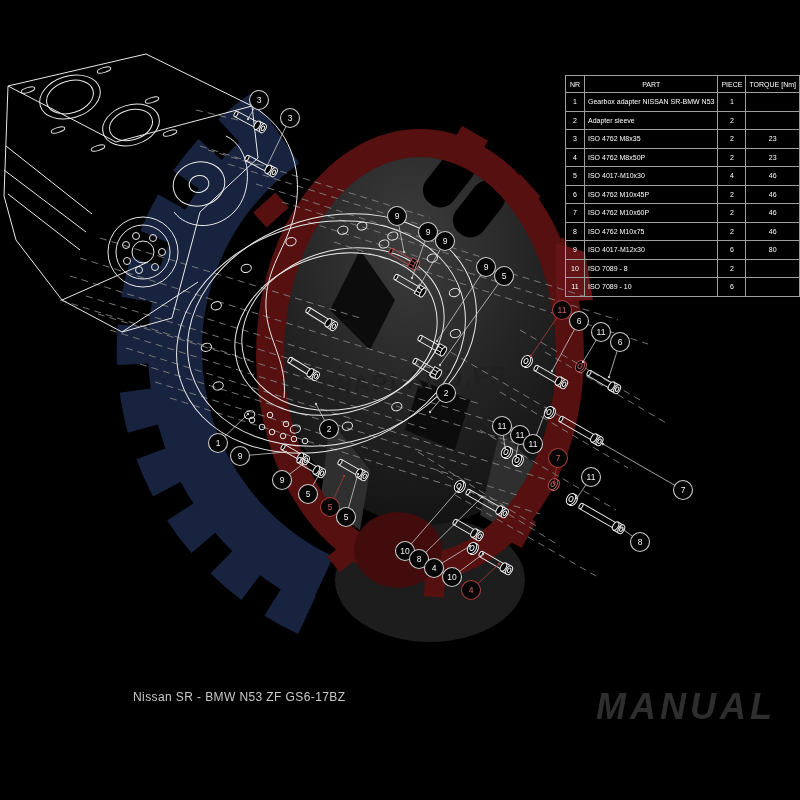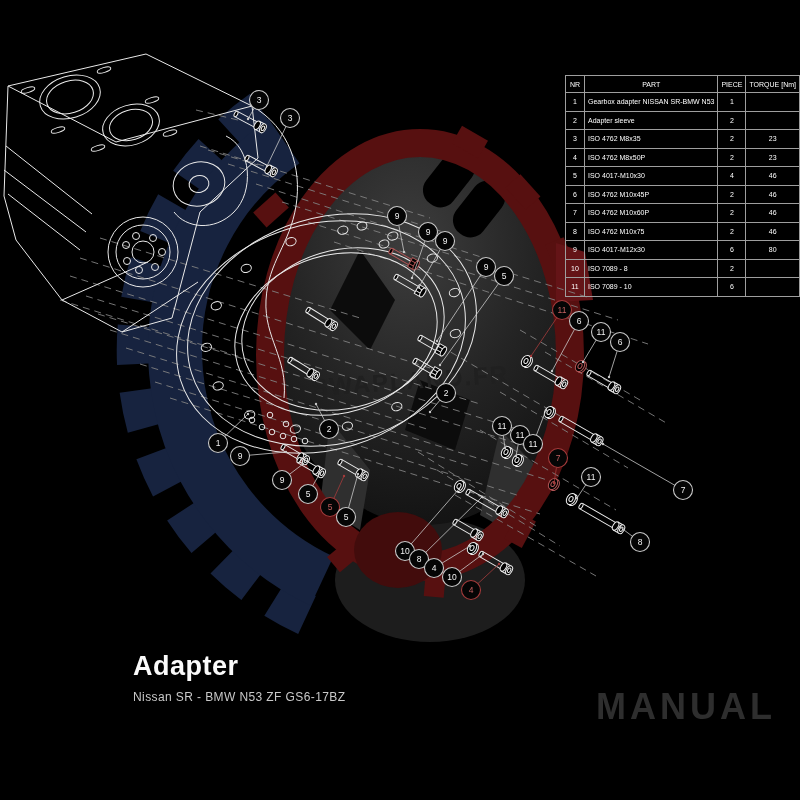--- a/index.html
+++ b/index.html
@@ -14,21 +14,21 @@
     height:17.5px;line-height:1;white-space:nowrap;font-weight:normal;}
   table.parts th{height:16px;}
   table.parts td.l{text-align:left;}
   col.c-nr{width:24px;}col.c-part{width:122px;}col.c-piece{width:28px;}col.c-torque{width:52px;}
   
   #footer-title{position:absolute;left:133px;top:651px;color:#fafafa;font-size:27px;
     font-weight:bold;letter-spacing:.5px;}
   #footer-subtitle{position:absolute;left:133px;top:690px;color:#c9c9c9;font-size:12px;
     letter-spacing:.4px;}
   #manual-watermark{position:absolute;left:596px;top:686px;color:#2e2e2e;font-size:36px;
-    font-weight:600;letter-spacing:4px;}
+    font-weight:600;letter-spacing:4px;font-style:italic;}
 </style>
 </head>
 <body>
 
 <div id="stage">
 
   <svg id="diagram-svg" width="800" height="800" viewBox="0 0 800 800">
     <defs>
       <radialGradient id="skullGrad" cx="45%" cy="28%" r="75%">
         <stop offset="0%" stop-color="#3d3d3d"></stop>
@@ -618,16 +618,15 @@
           <tr>
             <td>11</td>
             <td class="l">ISO 7089 - 10</td>
             <td>6</td>
             <td></td>
           </tr>
         </tbody>
     </table>
   </div>
 
-  <div id="footer-title">Adapter</div>
   <div id="footer-subtitle">Nissan SR - BMW N53 ZF GS6-17BZ</div>
   <div id="manual-watermark">MANUAL</div>
 </div>
 
 </body></html>

